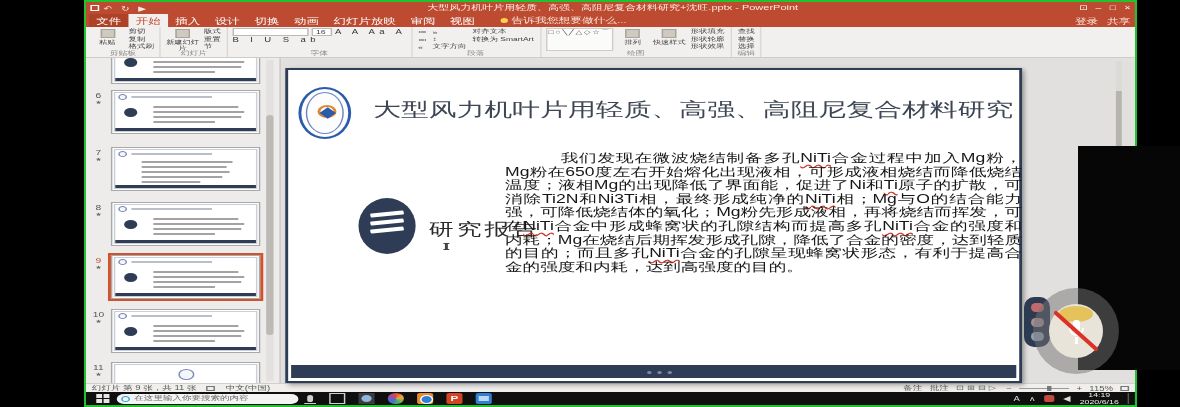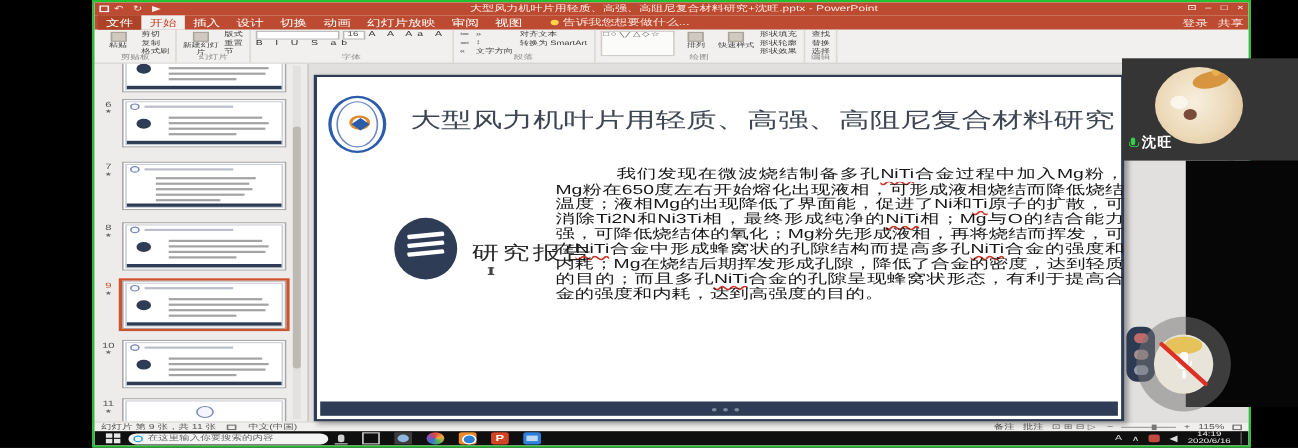--- a/index.html
+++ b/index.html
@@ -468,32 +468,20 @@
           </span>
           <span class="sdesk"></span>
         </span>
       </div>
 
     </div>
   </div>
 
   <div id="blacktile"></div>
 
-  <div id="webcam">
-    <div class="avatar">
-      <i class="hat"></i>
-      <i class="knob"></i>
-      <i class="cheek"></i>
-      <i class="mouth"></i>
-    </div>
-    <div class="nrow">
-      <span class="gmic"></span>
-      <span class="pname">沈旺</span>
-    </div>
-  </div>
 
   <div id="dots">
     <i class="dot" style="background:#bf6a6d"></i>
     <i class="dot" style="background:#a98f93"></i>
     <i class="dot" style="background:#93a0b4"></i>
   </div>
 
   <div id="fmic">
     <div class="fav">
       <i class="fhat"></i>

